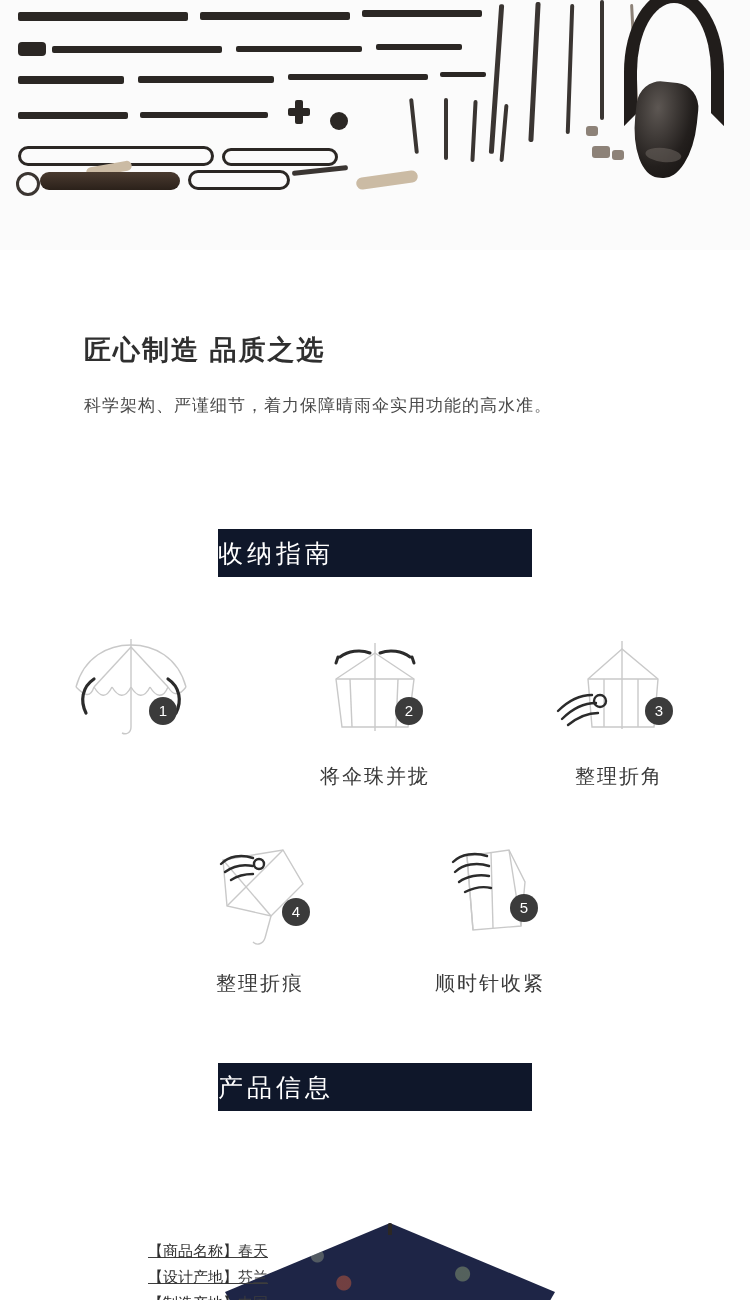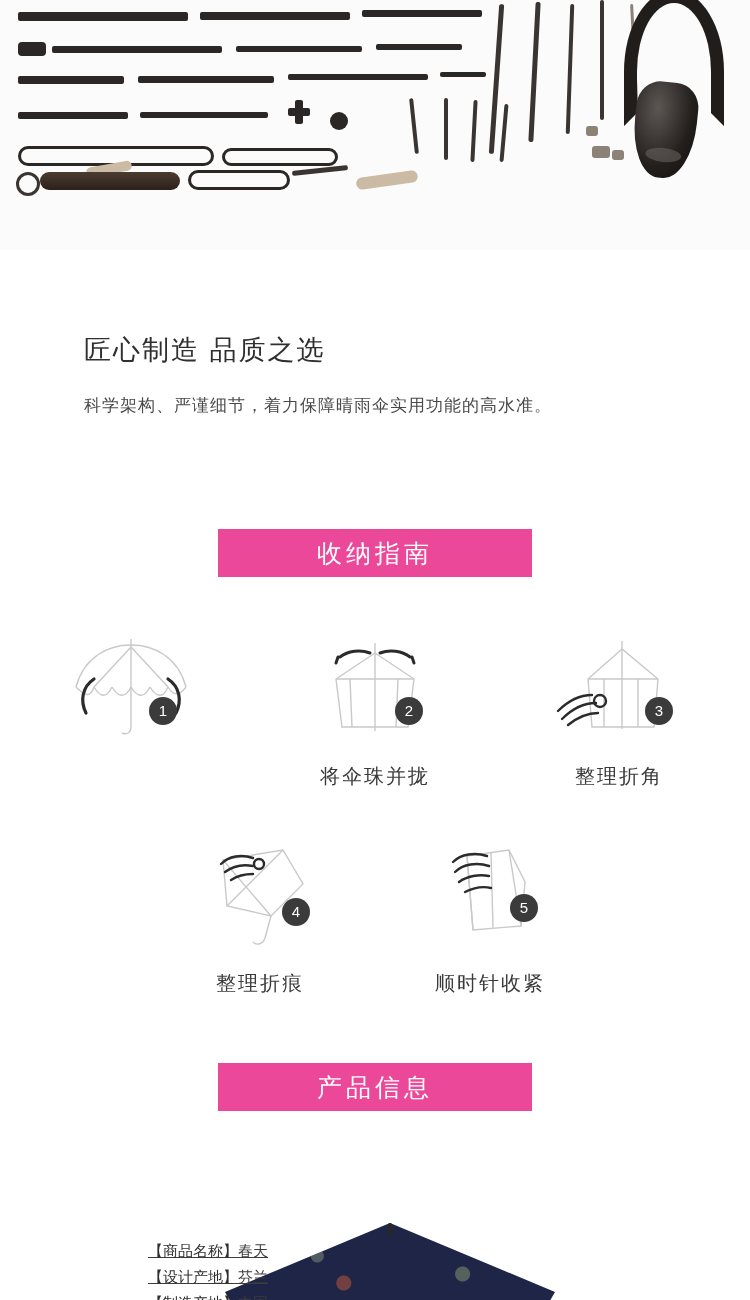--- a/index.html
+++ b/index.html
@@ -92,38 +92,38 @@
 
   
   .headline-block {
     padding: 0 0 0 84px;
     margin-top: 82px;
   }
   .headline {
     font-size: 27px;
     letter-spacing: 2px;
     color: #2f2f2f;
-    font-weight: normal;
+    font-weight: bold;
     margin: 0 0 26px 0;
   }
   .subline {
     font-size: 17px;
     color: #4a4a4a;
     letter-spacing: 1px;
     margin: 0;
   }
 
   .band {
     width: 314px;
     height: 48px;
     margin: 0 auto;
-    background: #ec4899;
+    background: #0f172a;
     display: flex;
     align-items: center;
-    justify-content: center;
+    justify-content: flex-start;
   }
   .band-text {
     color: #ffffff;
     font-size: 25px;
     letter-spacing: 4px;
   }
 
   .steps-wrap { margin-top: 58px; }
   .steps-row {
     display: flex;

